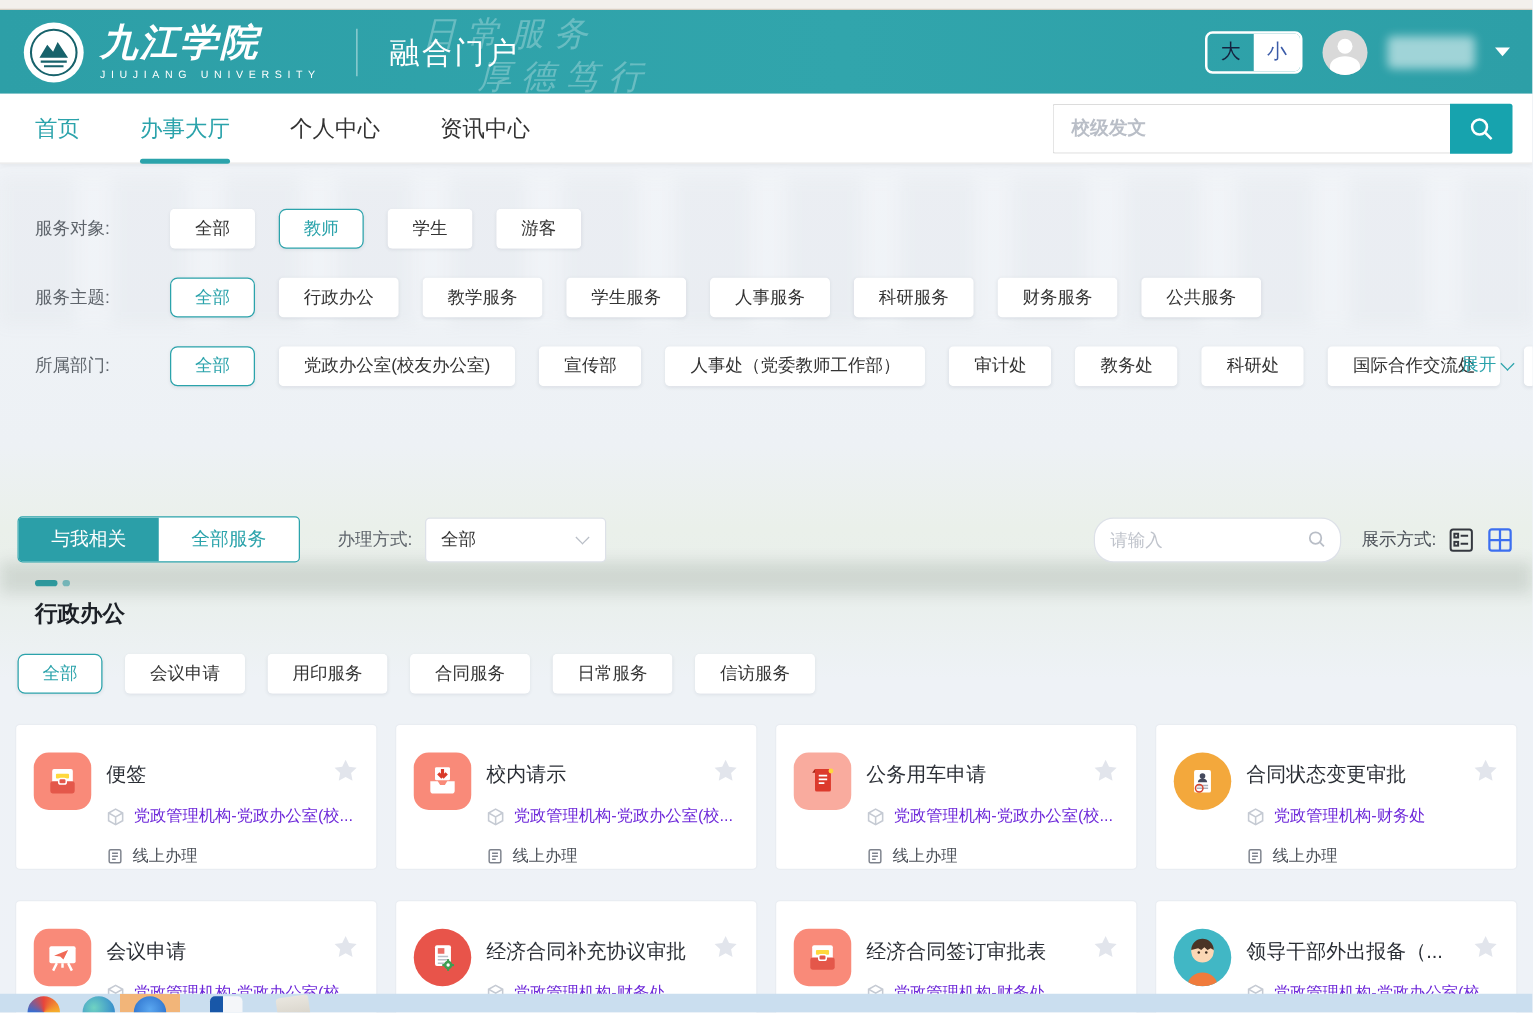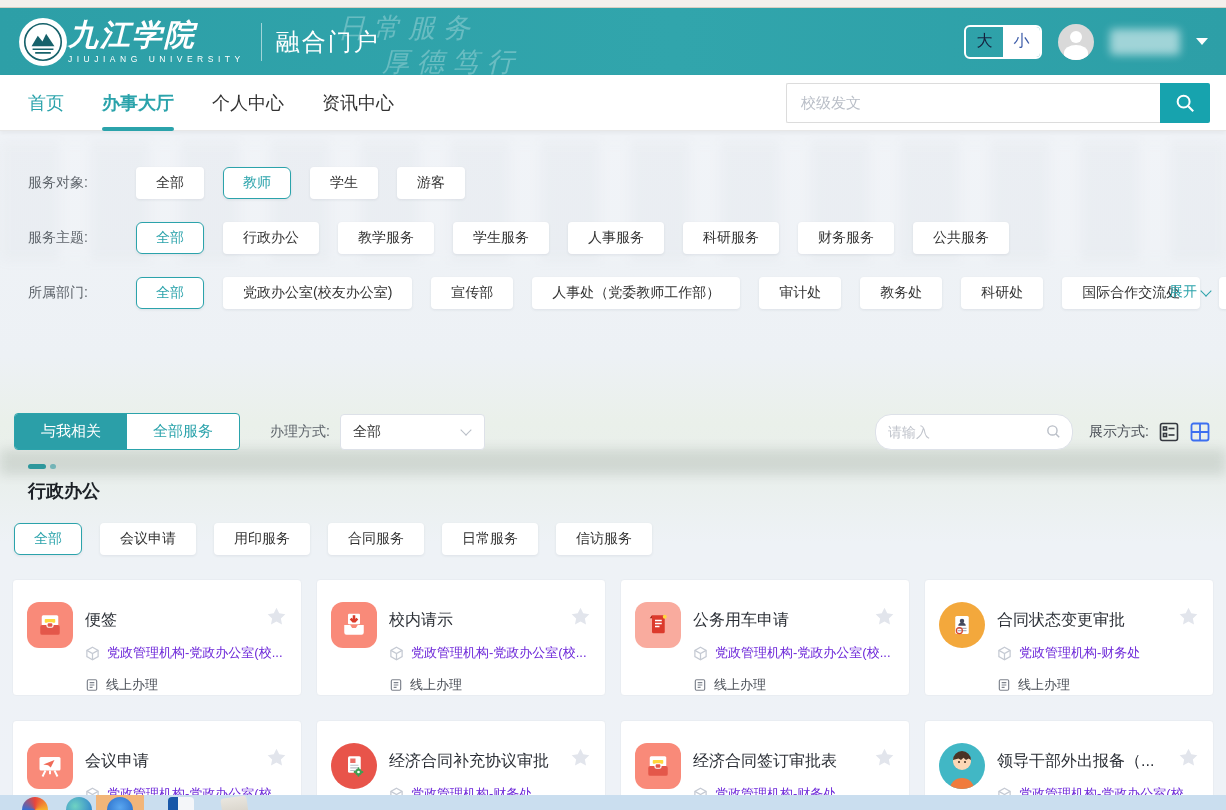--- a/index.html
+++ b/index.html
@@ -5,21 +5,21 @@
   * { box-sizing: border-box; margin: 0; padding: 0; }
   html,body { width:1226px; height:810px; overflow:hidden; }
   body { font-family:"Liberation Sans","DejaVu Sans",sans-serif; background:#eef2f7; position:relative; }
 
   
   .top-strip { height:8px; background:#f3f0ec; border-bottom:1px solid #d9cfc2; }
 
   
   .header { height:67px; background:linear-gradient(90deg,#2d9fa7 0%,#31a5ac 55%,#2d9fa7 100%);
             display:flex; align-items:center; padding:0 18px; position:relative; }
-  .brand { display:flex; align-items:center; }
+  .brand { display:flex; align-items:center; gap:12px; }
   .logo { width:50px; height:50px; flex:0 0 auto; }
   .brand-text { color:#fff; line-height:1; }
   .uni-zh { font-family:"DejaVu Serif","Liberation Serif",serif; font-size:30px; font-weight:bold; font-style:italic; letter-spacing:2px; }
   .uni-en { font-size:8.5px; letter-spacing:4.5px; margin-top:5px; }
   .brand-divider { width:1px; height:38px; background:rgba(255,255,255,.55); margin:0 14px 0 16px; }
   .portal-title { color:#fff; font-size:24px; letter-spacing:2px; }
   .motto { position:absolute; left:338px; top:4px; color:rgba(255,255,255,.28);
            font-family:"DejaVu Serif","Liberation Serif",serif; font-style:italic; font-size:27px; letter-spacing:8px; line-height:1.2; }
   .motto div:last-child { margin-left:44px; margin-top:2px; }
   .header-right { margin-left:auto; display:flex; align-items:center; gap:16px; }
@@ -29,28 +29,28 @@
   .ft-small { background:#fff; color:#3b5ba8; }
   .avatar { width:36px; height:36px; border-radius:50%; background:#d9d9d9; position:relative; overflow:hidden; }
   .avatar:before { content:""; position:absolute; left:12px; top:7px; width:12px; height:12px; border-radius:50%; background:#fff; }
   .avatar:after { content:""; position:absolute; left:6px; top:21px; width:24px; height:16px; border-radius:50% 50% 0 0; background:#fff; }
   .user-blur { width:70px; height:26px; background:rgba(255,255,255,.55); border-radius:4px; filter:blur(4px); }
   .caret-down { width:0; height:0; border-left:6px solid transparent; border-right:6px solid transparent; border-top:7px solid #fff; }
 
   
   .navbar { height:56px; background:#fff; display:flex; align-items:center; padding:0 16px 0 28px;
             border-bottom:1px solid #e7e7e7; box-shadow:0 2px 4px rgba(0,0,0,.05); position:relative; z-index:3; }
-  .nav-items { display:flex; align-items:center; gap:38px; }
+  .nav-items { display:flex; align-items:center; gap:48px; }
   .nav-item { font-size:18px; color:#333; cursor:pointer; height:56px; display:flex; align-items:center; position:relative; }
   .nav-item.teal { color:#2ba3ab; }
-  .nav-item.active { color:#2ba3ab; font-weight:bold; }
+  .nav-item.active { color:#2ba3ab; font-weight:normal; }
   .nav-item.active:after { content:""; position:absolute; left:0; right:0; bottom:0; height:4px; background:#2ba3ab; border-radius:2px; }
   .nav-search { margin-left:auto; display:flex; }
-  .nav-search input { width:374px; height:40px; border:1px solid #dcdcdc; border-right:none; border-radius:2px 0 0 2px;
-                      padding:0 14px; font-size:15px; color:#737373; outline:none; }
+  .nav-search input { width:318px; height:40px; border:1px solid #dcdcdc; border-right:none; border-radius:2px 0 0 2px;
+                      padding:0 14px; font-size:15px; color:#737373; outline:none;font-weight:bold; }
   .nav-search input::placeholder { color:#b9bec7; }
   .search-btn { width:50px; height:40px; background:#17a3ae; border:none; border-radius:0 2px 2px 0;
                 display:flex; align-items:center; justify-content:center; cursor:pointer; }
 
   
   .content { position:relative; height:664px;
      background:linear-gradient(180deg,#f0f3f7 0%,#edf1f5 34%,#eaf0ea 44%,#e9efec 52%,#eef2f6 62%,#eef2f7 100%); }
   .bg-band { position:absolute; left:0; right:0; pointer-events:none; filter:blur(6px); }
   .bg-buildings { top:10px; height:120px; background:repeating-linear-gradient(90deg,rgba(150,160,170,.10) 0 60px,rgba(255,255,255,.12) 60px 90px); opacity:.5; }
   .bg-trees { top:318px; height:26px; background:rgba(60,80,60,.18); opacity:.8; }

